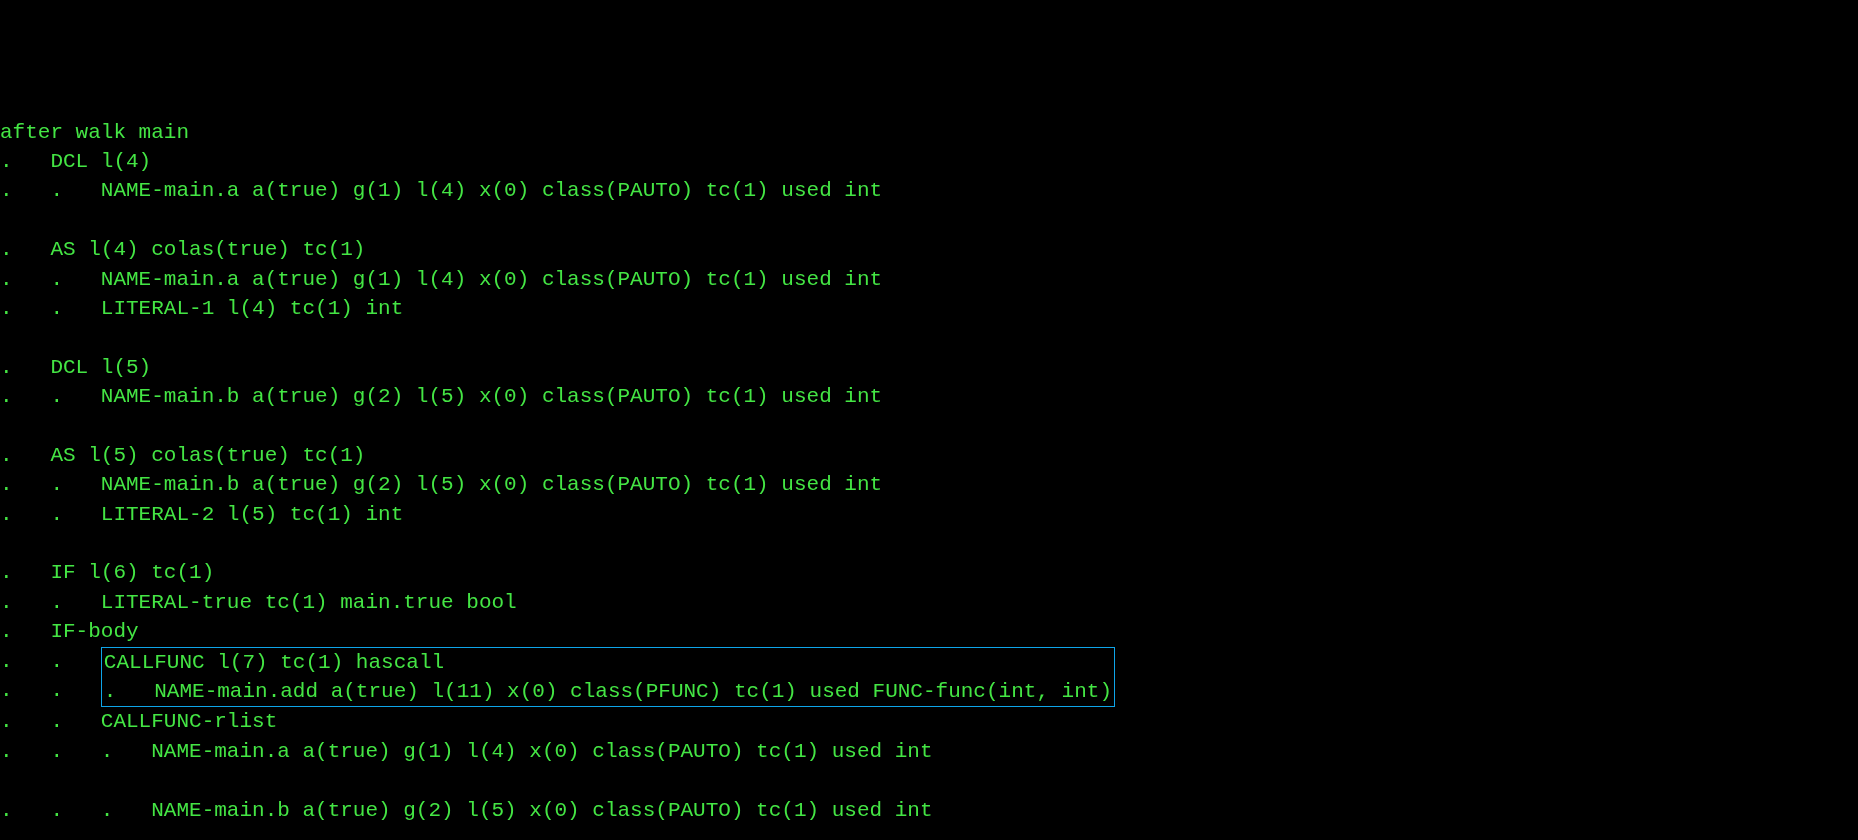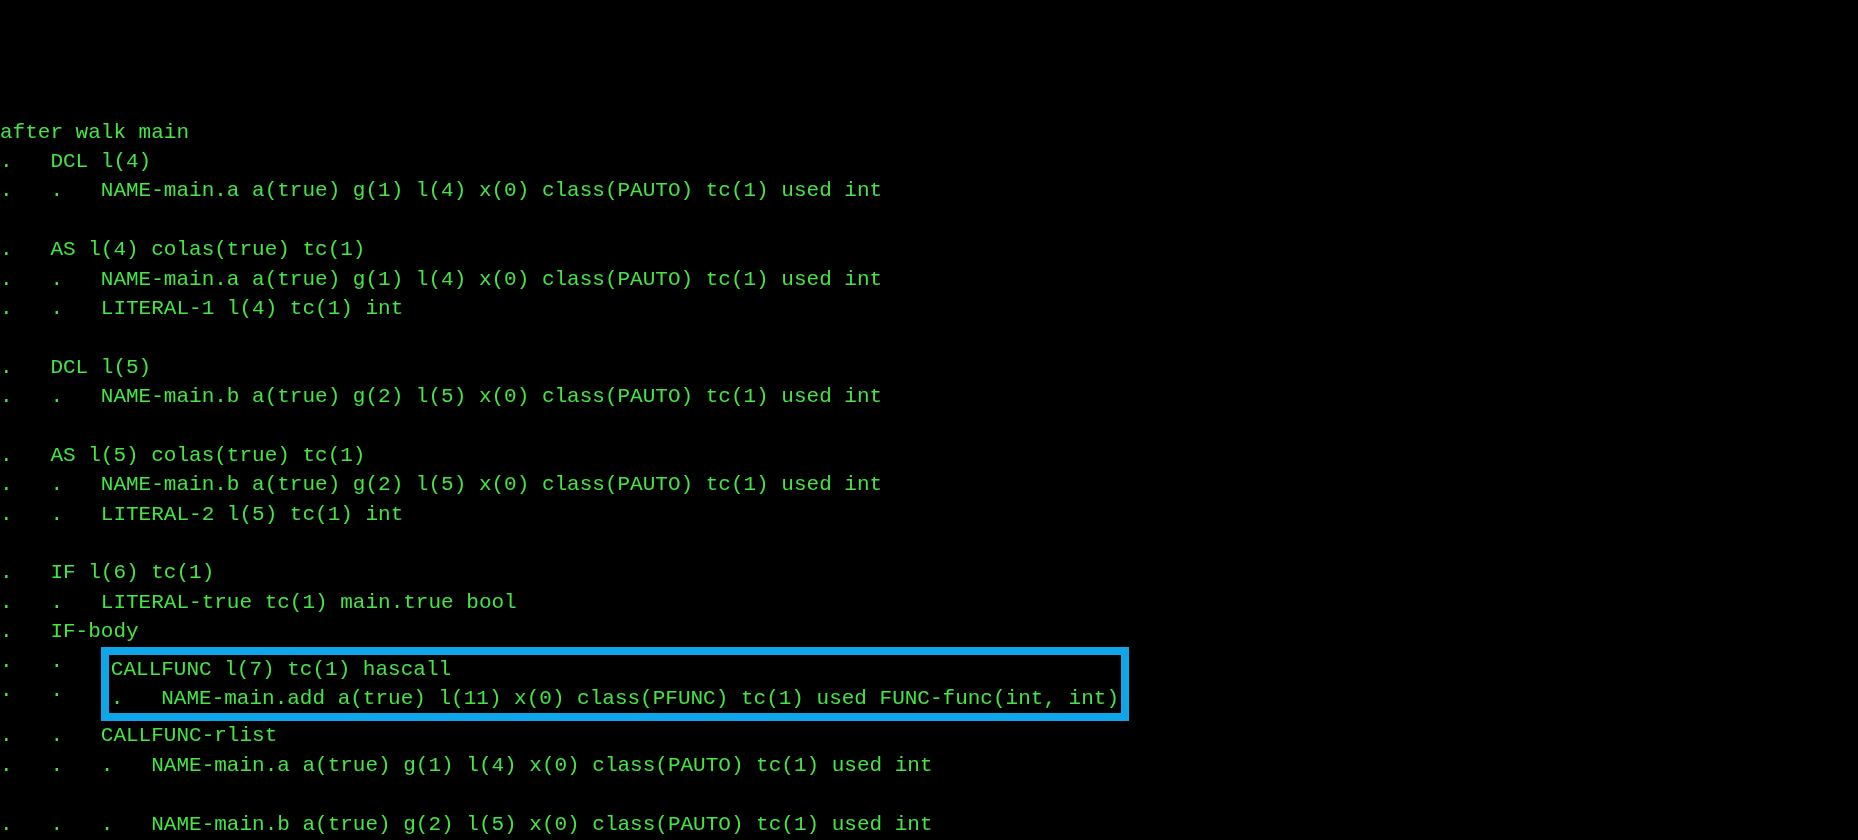--- a/index.html
+++ b/index.html
@@ -18,21 +18,21 @@
       white-space: pre;
       overflow-x: auto;
       width: 1858px;
       height: 840px;
     }
     .terminal-line {
       display: block;
       white-space: pre;
     }
     .highlight-box {
-      border: 8px solid #0ea5e9;
+      border: 1px solid #0ea5e9;
       display: inline-block;
       padding: 0 2px;
       vertical-align: top;
     }
     .highlight-line {
       display: block;
       white-space: pre;
     }
     .row-with-highlight {
       display: flex;

